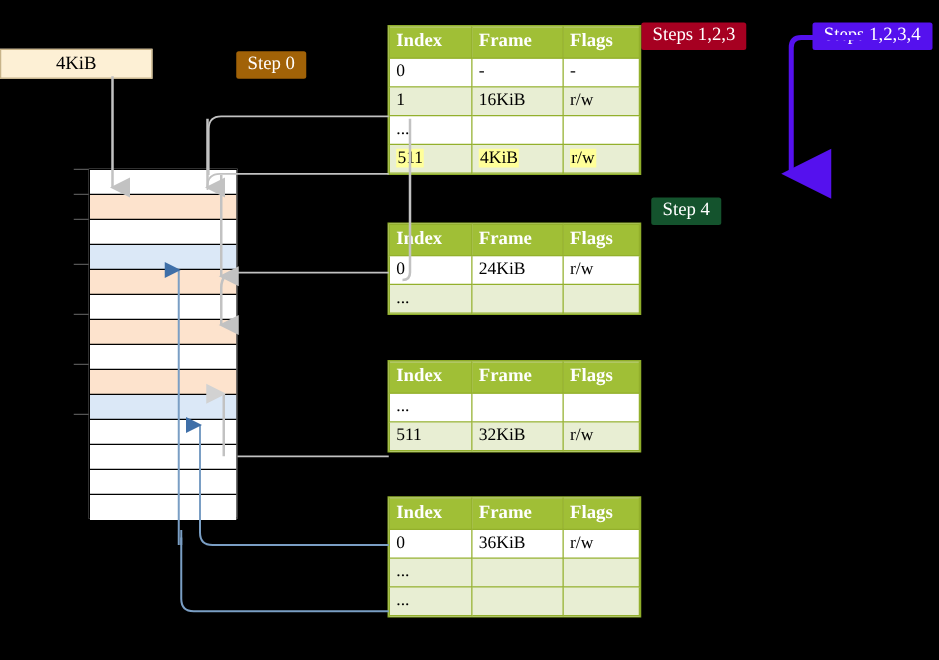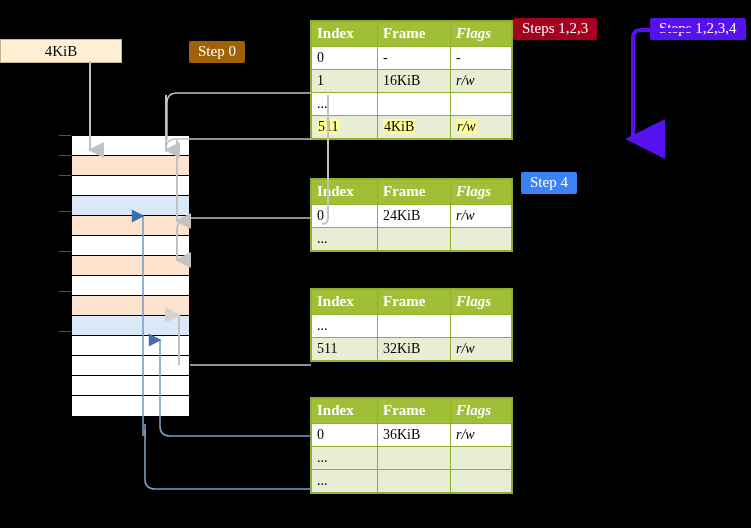--- a/index.html
+++ b/index.html
@@ -55,21 +55,21 @@
     background:#a0bf36;
     color:#ffffff;
     font-weight:bold;
     font-size:15px;
     padding:3px 5px 4px 5px;
   }
   .ptable tr.alt td{background:#e8eed3;}
   .ptable tr.plain td{background:#ffffff;}
   .cw-index{width:55px;}
   .cw-frame{width:62px;}
-  .cw-flags{width:50px;font-style:italic;}
+  .cw-flags{width:50px;}
   .hl-cell{background:#ffff99;padding:0 1px;}
 
   
   .memgrid{position:absolute;left:71px;top:135px;width:119px;height:280px;
            border:1px solid #000;box-sizing:border-box;background:#fff;}
   .memrow{height:20px;box-sizing:border-box;border-bottom:1px solid #000;}
   .memrow:last-child{border-bottom:none;}
   .m-white{background:#ffffff;}
   .m-orange{background:#fde3cd;}
   .m-blue{background:#dbe8f7;}
@@ -111,21 +111,21 @@
     </div>
 
   <div class="kib-box" id="kibbox" style="left: 0px; top: 39px; width: 120px; height: 22px;">
     <span>4KiB</span>
   </div>
 
   <div id="badges">
       <div class="badge red" style="left: 513px; top: 18px; background: rgb(166, 0, 33);">Steps 1,2,3</div>
       <div class="badge blue" style="left: 650px; top: 18px; background: rgb(85, 17, 238);">Steps 1,2,3,4</div>
       <div class="badge red" style="left: 189px; top: 41px; background: #a16207;">Step 0</div>
-      <div class="badge red" style="left: 521px; top: 172px; background: #3b82f6;">Step 4</div>
+      <div class="badge red" style="left: 521px; top: 158px; background: #14532d;">Step 4</div>
     </div>
 
   <div id="tables">
       <table class="ptable" style="left: 311px; top: 21px;">
         <thead>
           <tr>
             <th class="cw-index">Index</th>
             <th class="cw-frame">Frame</th>
             <th class="cw-flags">Flags</th>
           </tr>

